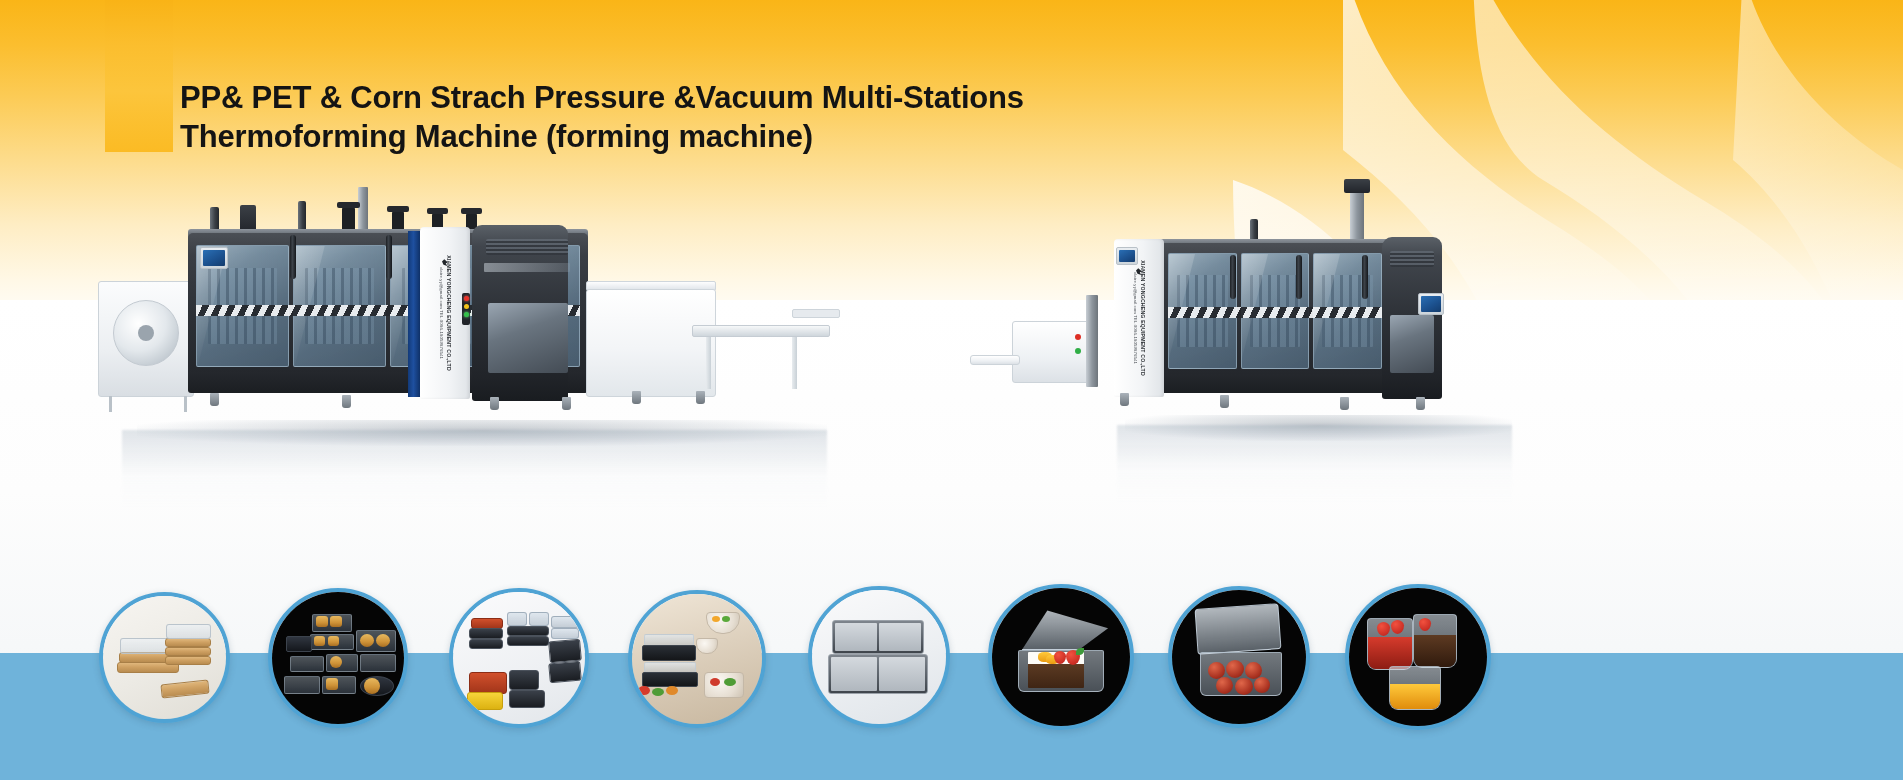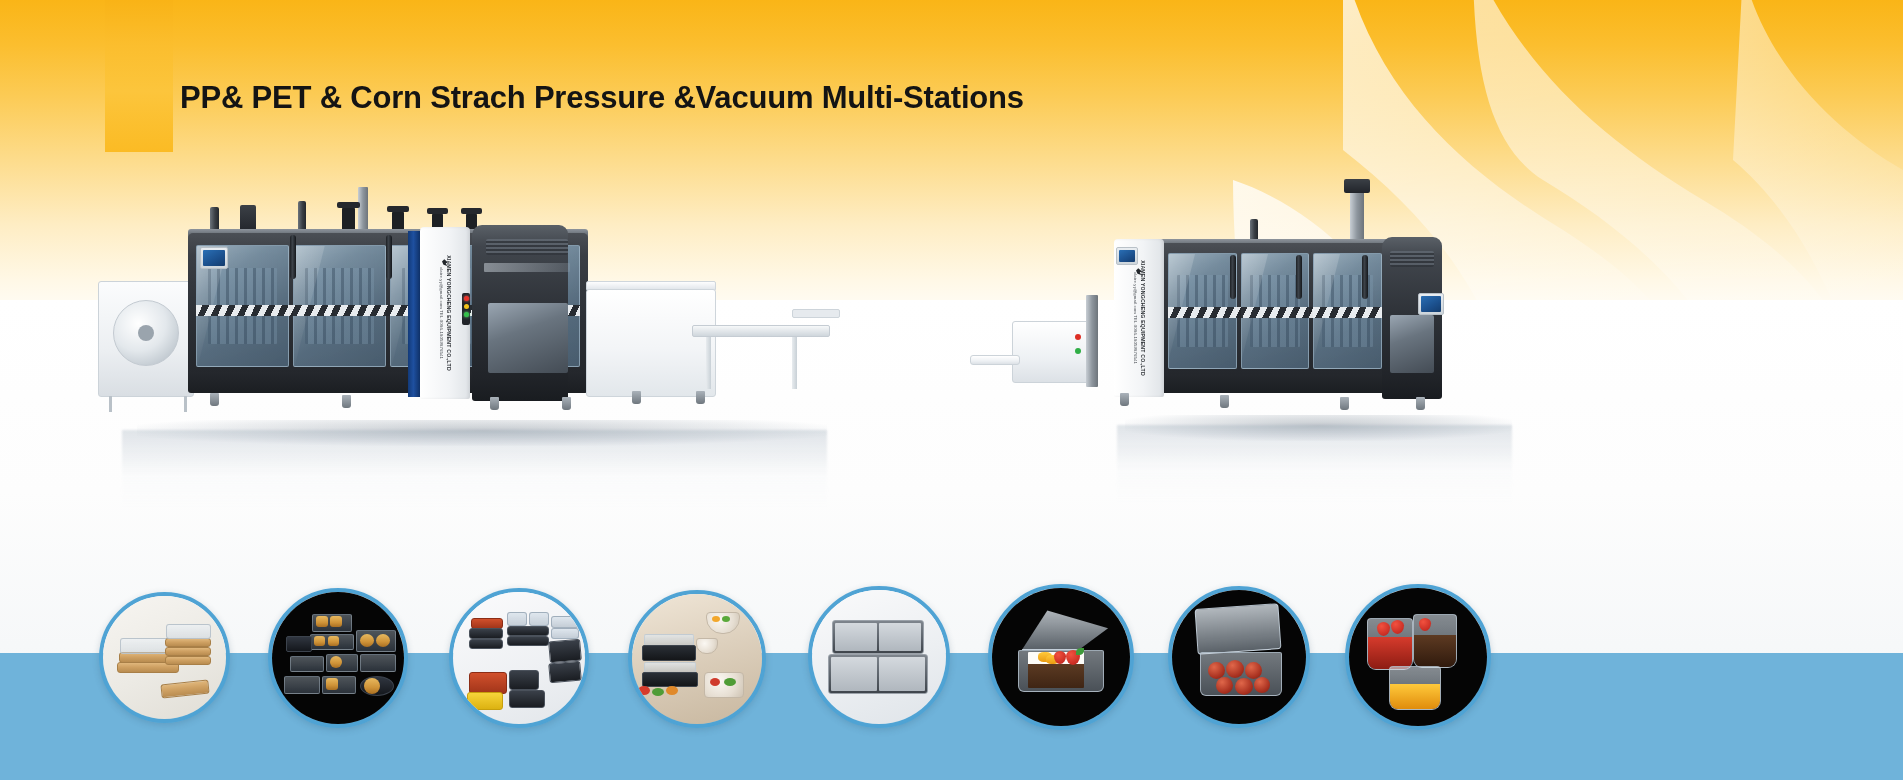--- a/index.html
+++ b/index.html
@@ -460,20 +460,21 @@
       <path d="M430,-40 C480,70 560,140 660,200 C740,248 800,300 830,400 L700,400 C670,310 600,240 500,180 C450,148 430,80 430,-40 Z" fill="url(#sw1)"></path>
       <path d="M700,-30 C720,60 790,130 860,170 L860,400 L820,400 C800,300 750,210 690,160 Z" fill="url(#sw3)"></path>
       <path d="M190,180 C250,200 320,250 360,330 C380,366 386,386 388,400 L200,400 C200,330 190,250 190,180 Z" fill="url(#sw2)"></path>
     </svg>
   </div>
 
   <div class="accent-bar"></div>
 
   <div class="title-block">
     <div class="title-line">PP&amp; PET &amp; Corn Strach Pressure &amp;Vacuum Multi-Stations</div>
+    <div class="title-line">Thermoforming Machine (forming machine)</div>
   </div>
 
   <div class="stage"></div>
 
   <div class="machine" id="machine-left">
 
     <div class="m-shadow"></div>
     <div class="m-reflect"></div>
 
     <div class="feeder">

